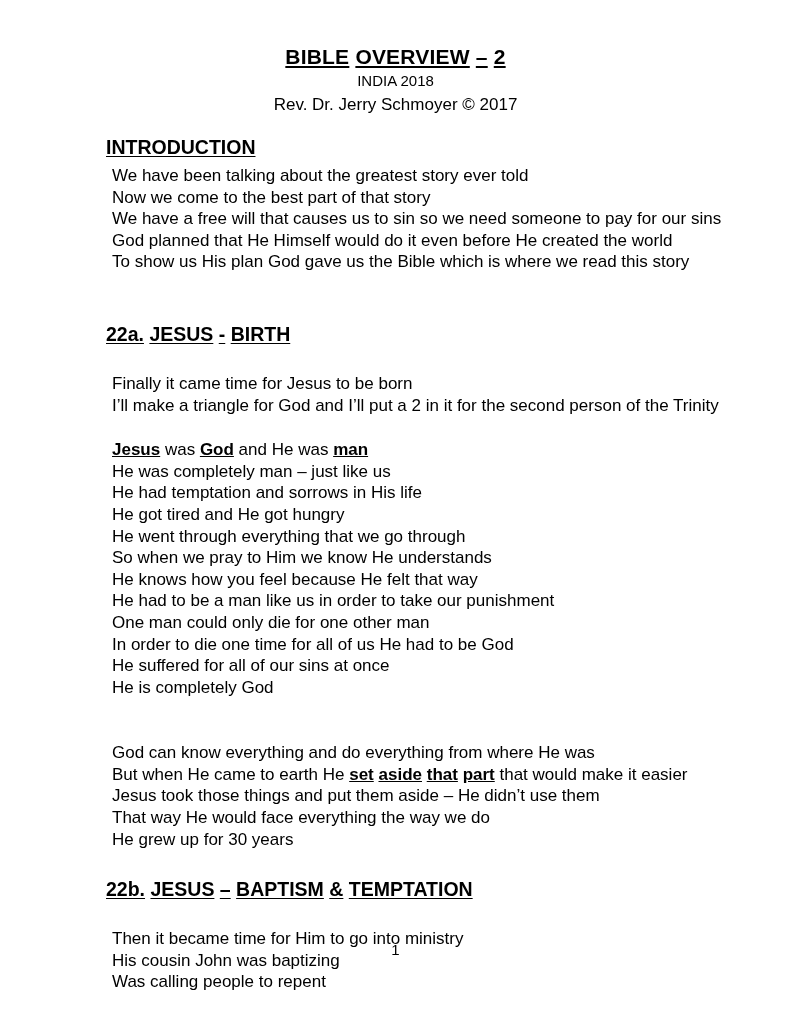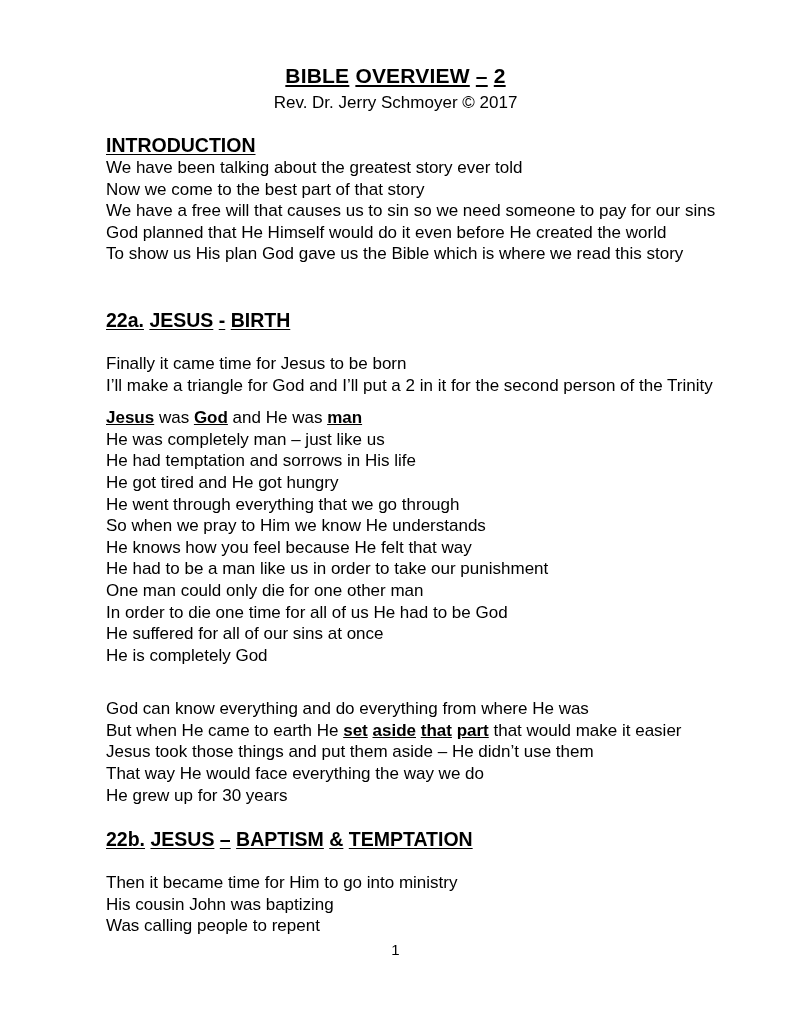--- a/index.html
+++ b/index.html
@@ -16,21 +16,21 @@
     width: 791px;
     height: 1024px;
     background: #ffffff;
     overflow: hidden;
     box-sizing: border-box;
   }
 
   
   .title-block {
     text-align: center;
-    padding-top: 63px;
+    padding-top: 44px;
   }
   .doc-title {
     font-size: 21px;
     font-weight: bold;
     letter-spacing: 0.2px;
     line-height: 26px;
     margin: 0;
   }
   .doc-title .u {
     text-decoration: underline;
@@ -61,21 +61,21 @@
     line-height: 24px;
     margin: 0;
   }
   .section-heading .u {
     text-decoration: underline;
     text-underline-offset: 2px;
   }
   .lines {
     font-size: 17px;
     line-height: 21.6px;
-    margin: 0;
+    margin: 6px;
   }
   .line {
     white-space: pre-wrap;
   }
   .line .bu {
     font-weight: bold;
     text-decoration: underline;
     text-underline-offset: 1px;
   }
 
@@ -94,20 +94,21 @@
     line-height: 18px;
   }
 </style>
 </head>
 <body>
 
 <div class="page">
 
   <div class="title-block">
     <div class="doc-title"><span class="u">BIBLE</span><span> </span><span class="u">OVERVIEW</span><span> </span><span class="u">–</span><span> </span><span class="u">2</span></div>
+    <div class="doc-subtitle">INDIA 2018</div>
     <div class="doc-byline">Rev. Dr. Jerry Schmoyer © 2017</div>
   </div>
 
   <div class="content">
 
     <div class="section-heading"><span class="u">INTRODUCTION</span></div>
     <div class="lines">
         <div class="line">We have been talking about the greatest story ever told</div>
         <div class="line">Now we come to the best part of that story</div>
         <div class="line">We have a free will that causes us to sin so we need someone to pay for our sins</div>

